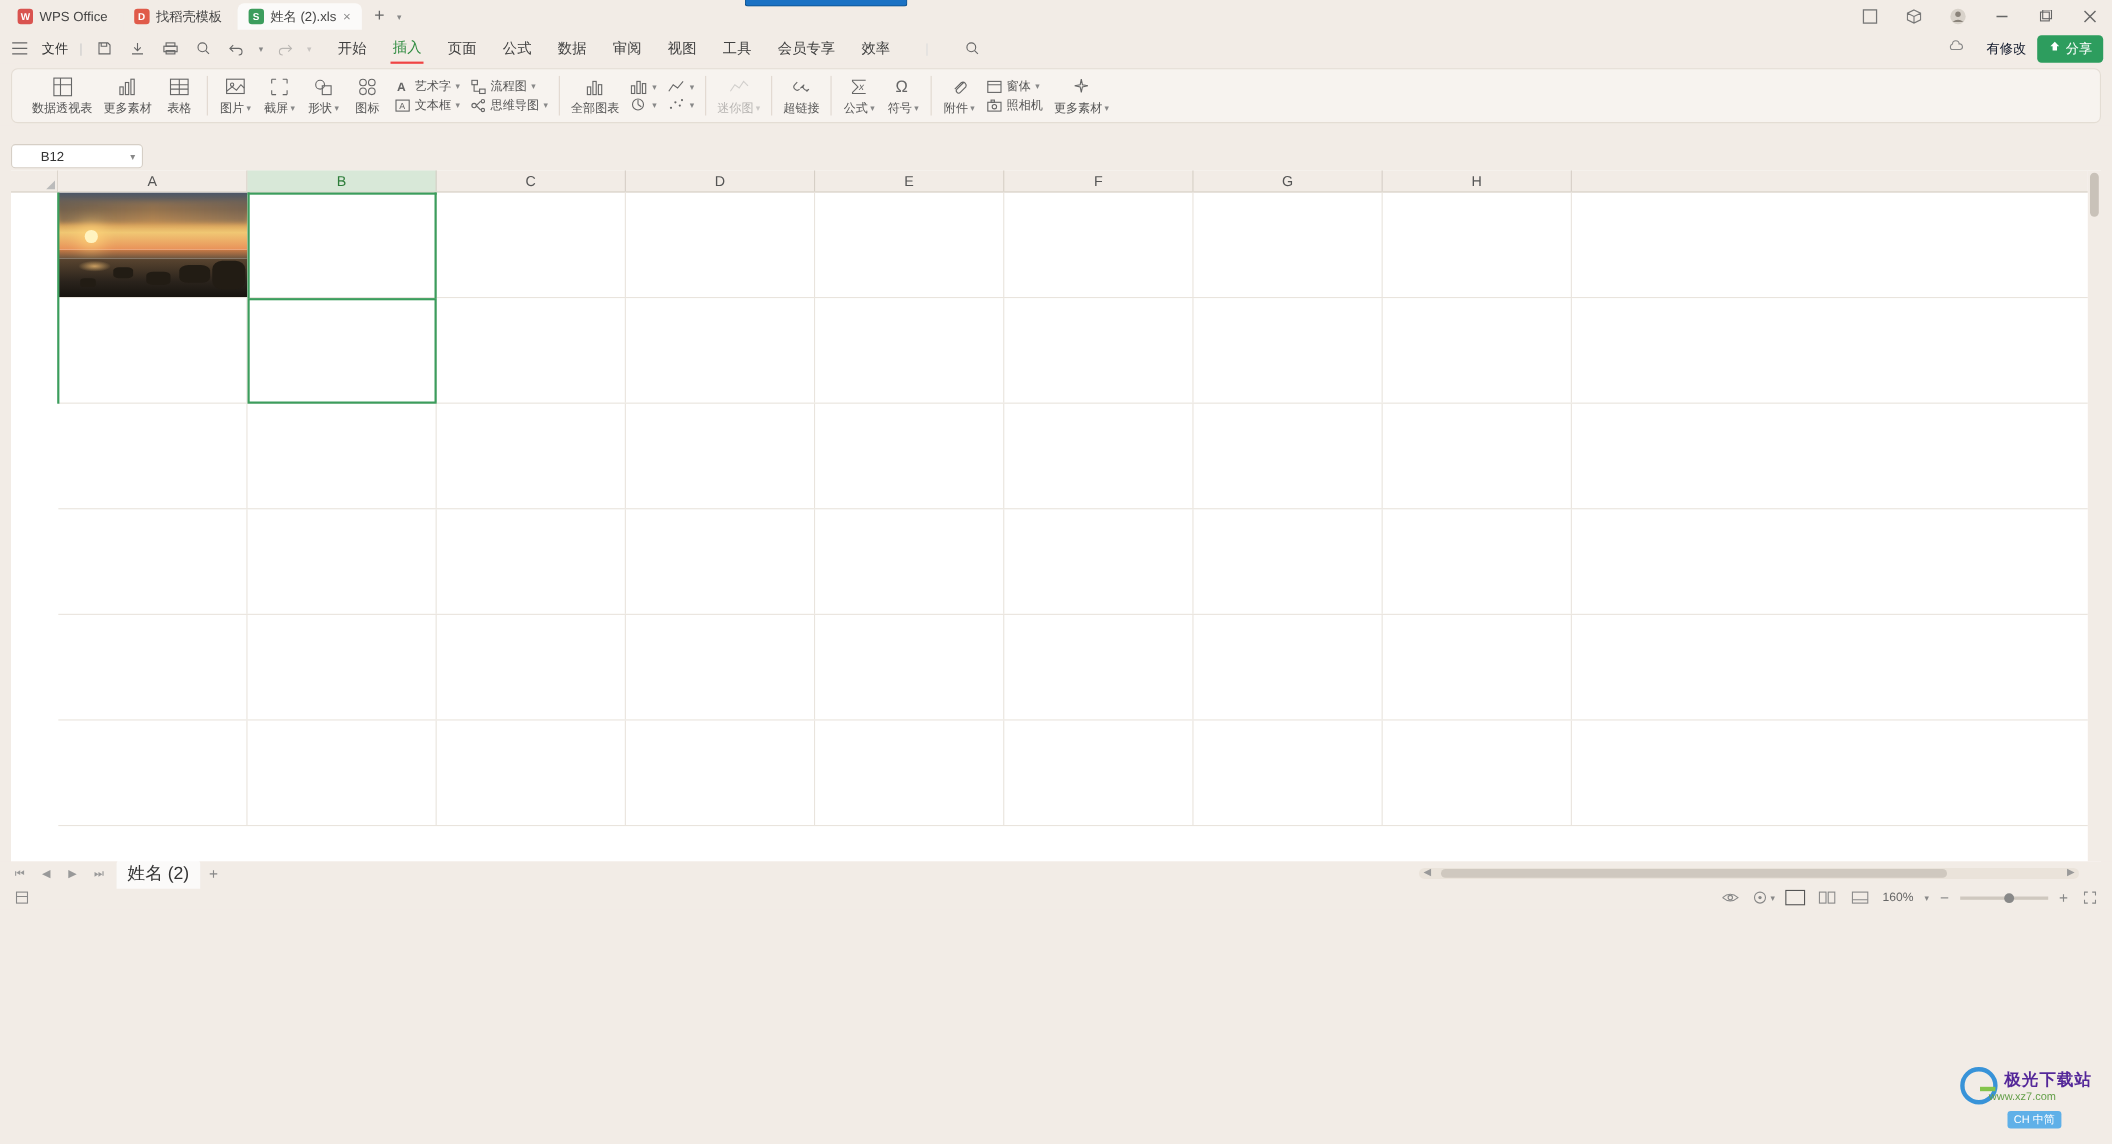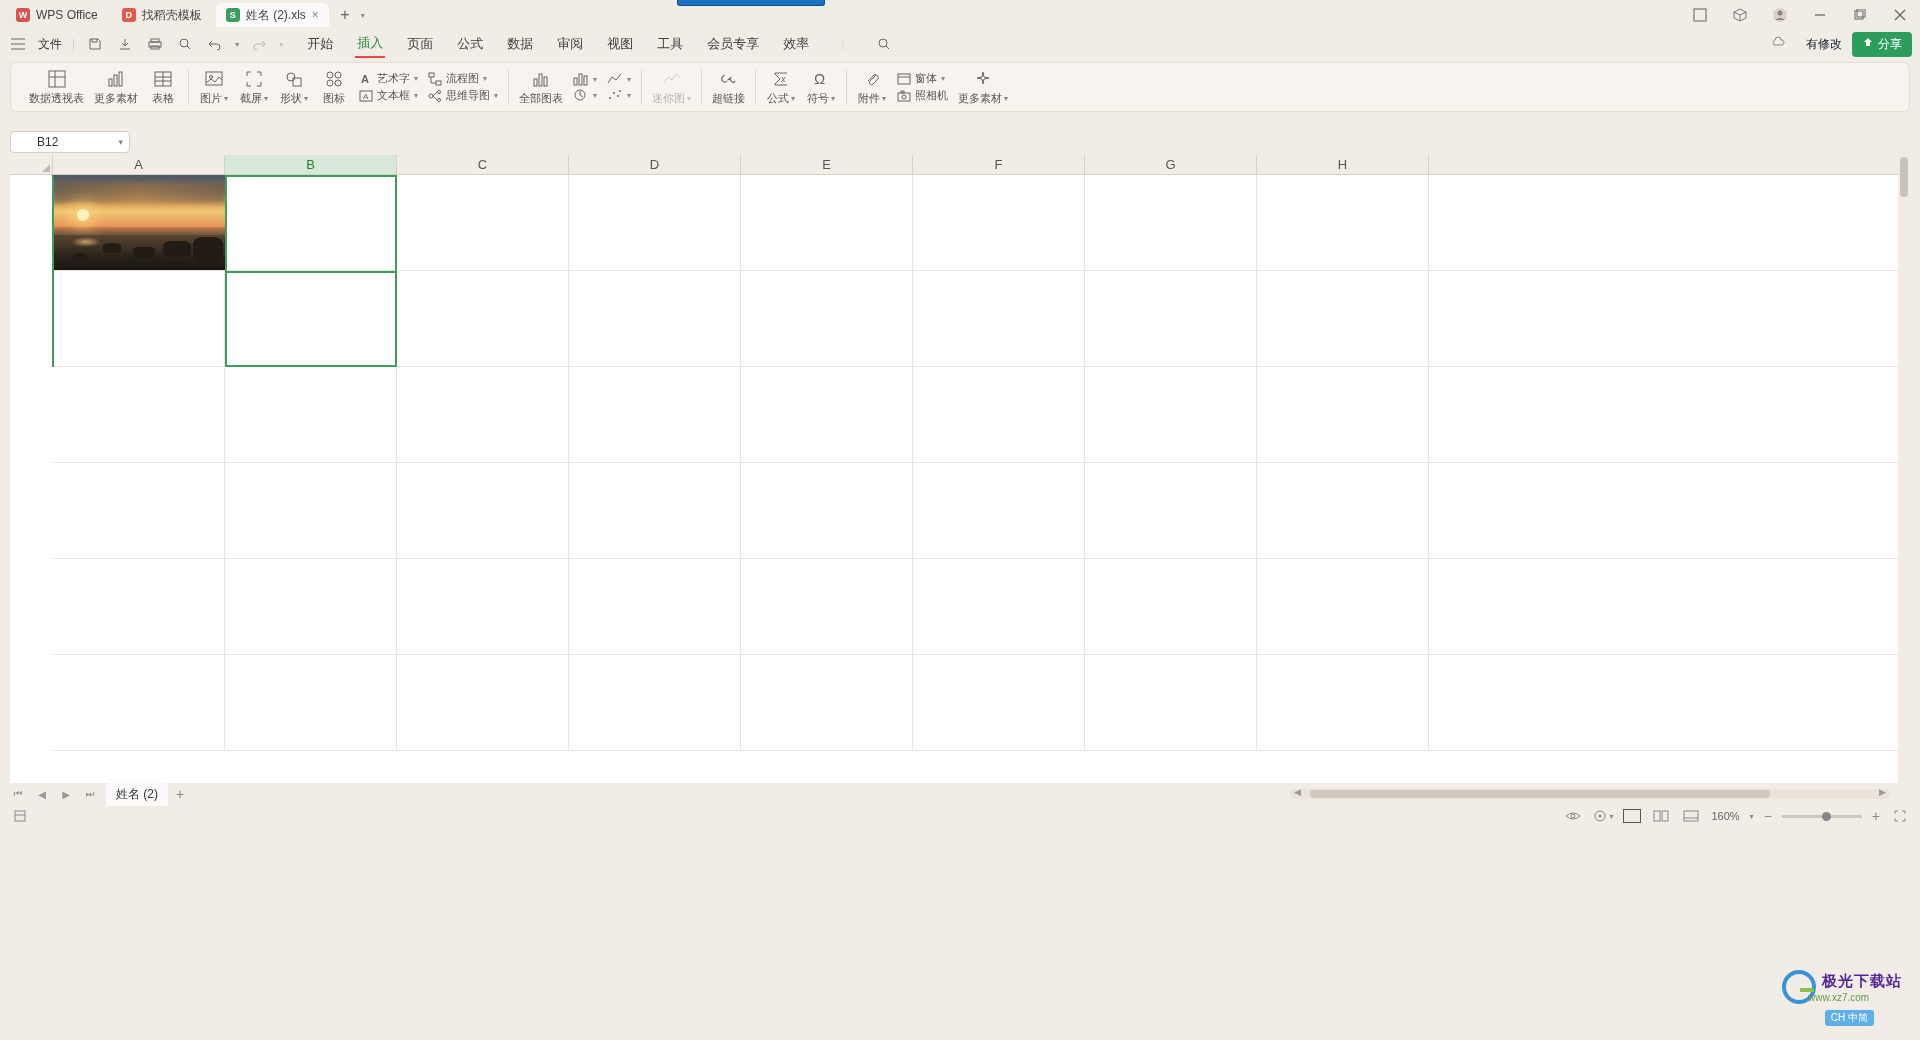--- a/index.html
+++ b/index.html
@@ -76,21 +76,21 @@
 .sun { position:absolute; left:24px; bottom:6px; width:12px; height:12px; background:#fff3c0; border-radius:50%; box-shadow: 0 0 15px 5px #ffd47a; }
 .cloud-band { position:absolute; top:8px; left:0; right:0; height:20px; background: linear-gradient(90deg, rgba(100,90,80,0.6), rgba(160,120,80,0.5), rgba(110,95,85,0.6)); filter: blur(2px); }
 .horizon { width:100%; height:8%; background: linear-gradient(to bottom, #c97a45, #6a5540); }
 .shore { width:100%; height:37%; background: linear-gradient(to bottom, #5a4530 0%, #2a231c 60%, #17140f 100%); position:relative; }
 .rock { position:absolute; background:#221c14; border-radius:30%; }
 .reflect { position:absolute; left:18px; top:2px; width:30px; height:10px; background: radial-gradient(ellipse, rgba(255,200,120,0.7), transparent 70%); }
 
 
 .sheet-tabs-row { height: 22px; display: flex; align-items: center; padding: 0 10px; gap: 8px; background: #f2ece6; }
 .nav-btn { width: 16px; height: 16px; display:flex; align-items:center; justify-content:center; color:#999; font-size: 10px; }
-.sheet-tab { padding: 3px 10px; background: #fbfaf9; border-radius: 4px 4px 0 0; font-size: 12px; color: #333; }
+.sheet-tab { padding: 3px 10px; background: #fbfaf9; border-radius: 4px 4px 0 0; font-size: 16px; color: #333; }
 .add-sheet { color: #888; font-size: 14px; }
 .hscroll { margin-left: auto; width: 600px; height: 10px; background: #eae3da; border-radius: 5px; position: relative; margin-right: 20px; }
 .hscroll .thumb { position:absolute; left: 20px; top:1px; height:8px; width: 460px; background: #cfc8bf; border-radius:4px; }
 
 
 .status-bar { height: 22px; display: flex; align-items: center; padding: 0 10px; gap: 14px; background: #f2ece6; font-size: 11px; color: #666; }
 .status-right { margin-left: auto; display: flex; align-items: center; gap: 10px; }
 .zoom-slider { width: 80px; height: 3px; background: #cfc8bf; position: relative; }
 .zoom-slider .dot { position:absolute; left: 50%; top:-3px; width:9px; height:9px; border-radius:50%; background:#888; }
 .view-btn { width:18px; height:14px; border:1px solid #999; }

